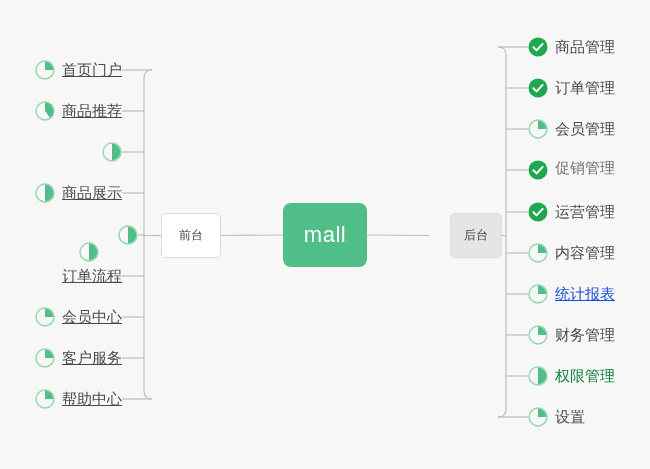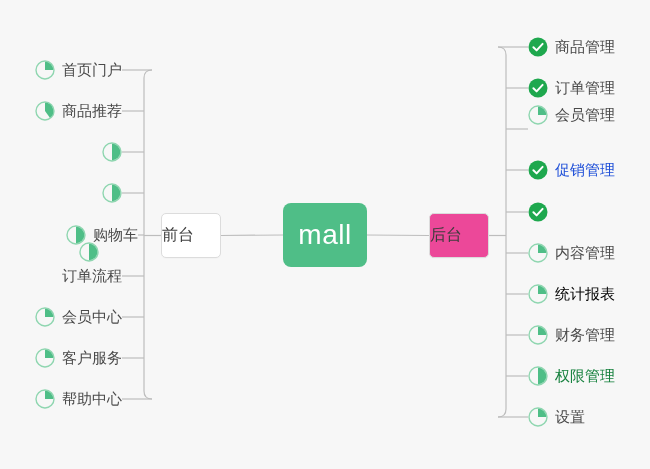--- a/index.html
+++ b/index.html
@@ -41,49 +41,50 @@
     justify-content: flex-start;
   }
   .leaf-label {
     font-size: 15px;
     color: #4a4a4a;
     white-space: nowrap;
     line-height: 28px;
   }
   .leaf.left .leaf-label {
     margin-left: 7px;
+    text-decoration: underline;
   }
   .leaf.right .leaf-label {
     margin-left: 7px;
   }
   .status-icon {
     width: 20px;
     height: 20px;
     flex: 0 0 20px;
     display: block;
   }
   .branch-node {
     position: absolute;
     background: #ffffff;
     border: 1px solid #dcdcdc;
     border-radius: 5px;
-    font-size: 16px;
+    font-size: 12px;
     color: #3c3c3c;
     display: flex;
     align-items: center;
-    justify-content: flex-start;
+    justify-content: center;
     box-sizing: border-box;
     box-shadow: 0 1px 1px rgba(0,0,0,0.02);
   }
   #root-node {
     position: absolute;
     background: #4fbe87;
     border-radius: 8px;
     color: #ffffff;
-    font-size: 28px;
+    font-size: 22px;
     display: flex;
     align-items: center;
     justify-content: center;
     box-sizing: border-box;
     letter-spacing: 0.5px;
   }
 </style>
 </head>
 <body>
 
@@ -118,21 +119,21 @@
     </svg>
 
   <div id="root-node" style="left: 283px; top: 203px; width: 84px; height: 64px; background: rgb(79, 190, 135); color: rgb(255, 255, 255);">
     <span>mall</span>
   </div>
 
   <div class="branch-node" id="branch-frontend" style="left: 161px; top: 213px; width: 60px; height: 45px; background: rgb(255, 255, 255); border-color: rgb(220, 220, 220); color: rgb(60, 60, 60);">
     <span>前台</span>
   </div>
 
-  <div class="branch-node" id="branch-backend" style="left: 429px; top: 213px; width: 60px; height: 45px; background: #ec4899; border-color: rgb(220, 220, 220); color: rgb(60, 60, 60);">
+  <div class="branch-node" id="branch-backend" style="left: 450px; top: 213px; width: 52px; height: 45px; background: #e5e5e5; border-color: rgb(220, 220, 220); color: rgb(60, 60, 60);">
     <span>后台</span>
   </div>
 
   <div id="left-leaves">
       <div class="leaf left" style="top: 70px; right: 528px;">
         <svg viewBox="0 0 20 20" class="status-icon">
           <circle cx="10" cy="10" r="9" fill="none" stroke="#8fd6b0" stroke-width="1.4"></circle>
           <path d="M 10 10 L 10 1.6999999999999993 A 8.3 8.3 0 0 1 18.3 10 Z" fill="#4fbe87"></path>
         </svg>
         <span class="leaf-label" style="color: rgb(74, 74, 74);">首页门户</span>
@@ -148,27 +149,27 @@
         <svg viewBox="0 0 20 20" class="status-icon">
           <circle cx="10" cy="10" r="9" fill="none" stroke="#8fd6b0" stroke-width="1.4"></circle>
           <path d="M 10 10 L 10 1.6999999999999993 A 8.3 8.3 0 0 1 10 18.3 Z" fill="#4fbe87"></path>
         </svg>
       </div>
       <div class="leaf left" style="top: 193px; right: 528px;">
         <svg viewBox="0 0 20 20" class="status-icon">
           <circle cx="10" cy="10" r="9" fill="none" stroke="#8fd6b0" stroke-width="1.4"></circle>
           <path d="M 10 10 L 10 1.6999999999999993 A 8.3 8.3 0 0 1 10 18.3 Z" fill="#4fbe87"></path>
         </svg>
+        <span class="leaf-label" style="color: rgb(74, 74, 74);">商品展示</span>
       </div>
       <div class="leaf left" style="top: 235px; right: 512px;">
         <svg viewBox="0 0 20 20" class="status-icon">
           <circle cx="10" cy="10" r="9" fill="none" stroke="#8fd6b0" stroke-width="1.4"></circle>
           <path d="M 10 10 L 10 1.6999999999999993 A 8.3 8.3 0 0 1 10 18.3 Z" fill="#4fbe87"></path>
         </svg>
-        <span class="leaf-label" style="color: rgb(74, 74, 74);">购物车</span>
       </div>
       <div class="leaf left" style="top: 276px; right: 528px; flex-direction: column;">
         <svg viewBox="0 0 20 20" class="status-icon">
           <circle cx="10" cy="10" r="9" fill="none" stroke="#8fd6b0" stroke-width="1.4"></circle>
           <path d="M 10 10 L 10 1.6999999999999993 A 8.3 8.3 0 0 1 10 18.3 Z" fill="#4fbe87"></path>
         </svg>
         <span class="leaf-label" style="color: rgb(74, 74, 74);">订单流程</span>
       </div>
       <div class="leaf left" style="top: 317px; right: 528px;">
         <svg viewBox="0 0 20 20" class="status-icon">
@@ -200,53 +201,54 @@
         </svg>
         <span class="leaf-label" style="color: rgb(74, 74, 74);">商品管理</span>
       </div>
       <div class="leaf right" style="top: 88px; left: 528px;">
         <svg viewBox="0 0 20 20" class="status-icon">
           <circle cx="10" cy="10" r="9.5" fill="#1ea84e"></circle>
           <path d="M 5.4 10.3 L 8.6 13.4 L 14.6 6.9" fill="none" stroke="#ffffff" stroke-width="2" stroke-linecap="round" stroke-linejoin="round"></path>
         </svg>
         <span class="leaf-label" style="color: rgb(74, 74, 74);">订单管理</span>
       </div>
-      <div class="leaf right" style="top: 115px; left: 528px;">
+      <div class="leaf right" style="top: 129px; left: 528px;">
         <svg viewBox="0 0 20 20" class="status-icon">
           <circle cx="10" cy="10" r="9" fill="none" stroke="#8fd6b0" stroke-width="1.4"></circle>
           <path d="M 10 10 L 10 1.6999999999999993 A 8.3 8.3 0 0 1 18.3 10 Z" fill="#4fbe87"></path>
         </svg>
         <span class="leaf-label" style="color: rgb(74, 74, 74);">会员管理</span>
       </div>
       <div class="leaf right" style="top: 170px; left: 528px;">
         <svg viewBox="0 0 20 20" class="status-icon">
           <circle cx="10" cy="10" r="9.5" fill="#1ea84e"></circle>
           <path d="M 5.4 10.3 L 8.6 13.4 L 14.6 6.9" fill="none" stroke="#ffffff" stroke-width="2" stroke-linecap="round" stroke-linejoin="round"></path>
         </svg>
-        <span class="leaf-label" style="color: #1d4ed8;">促销管理</span>
+        <span class="leaf-label" style="color: #737373; font-family: Liberation Mono, monospace;">促销管理</span>
       </div>
       <div class="leaf right" style="top: 212px; left: 528px;">
         <svg viewBox="0 0 20 20" class="status-icon">
           <circle cx="10" cy="10" r="9.5" fill="#1ea84e"></circle>
           <path d="M 5.4 10.3 L 8.6 13.4 L 14.6 6.9" fill="none" stroke="#ffffff" stroke-width="2" stroke-linecap="round" stroke-linejoin="round"></path>
         </svg>
+        <span class="leaf-label" style="color: rgb(74, 74, 74);">运营管理</span>
       </div>
       <div class="leaf right" style="top: 253px; left: 528px;">
         <svg viewBox="0 0 20 20" class="status-icon">
           <circle cx="10" cy="10" r="9" fill="none" stroke="#8fd6b0" stroke-width="1.4"></circle>
           <path d="M 10 10 L 10 1.6999999999999993 A 8.3 8.3 0 0 1 18.3 10 Z" fill="#4fbe87"></path>
         </svg>
         <span class="leaf-label" style="color: rgb(74, 74, 74);">内容管理</span>
       </div>
       <div class="leaf right" style="top: 294px; left: 528px;">
         <svg viewBox="0 0 20 20" class="status-icon">
           <circle cx="10" cy="10" r="9" fill="none" stroke="#8fd6b0" stroke-width="1.4"></circle>
           <path d="M 10 10 L 10 1.6999999999999993 A 8.3 8.3 0 0 1 18.3 10 Z" fill="#4fbe87"></path>
         </svg>
-        <span class="leaf-label" style="color: #000000;">统计报表</span>
+        <span class="leaf-label" style="color: #1d4ed8; text-decoration: underline;">统计报表</span>
       </div>
       <div class="leaf right" style="top: 335px; left: 528px;">
         <svg viewBox="0 0 20 20" class="status-icon">
           <circle cx="10" cy="10" r="9" fill="none" stroke="#8fd6b0" stroke-width="1.4"></circle>
           <path d="M 10 10 L 10 1.6999999999999993 A 8.3 8.3 0 0 1 18.3 10 Z" fill="#4fbe87"></path>
         </svg>
         <span class="leaf-label" style="color: rgb(74, 74, 74);">财务管理</span>
       </div>
       <div class="leaf right" style="top: 376px; left: 528px;">
         <svg viewBox="0 0 20 20" class="status-icon">

